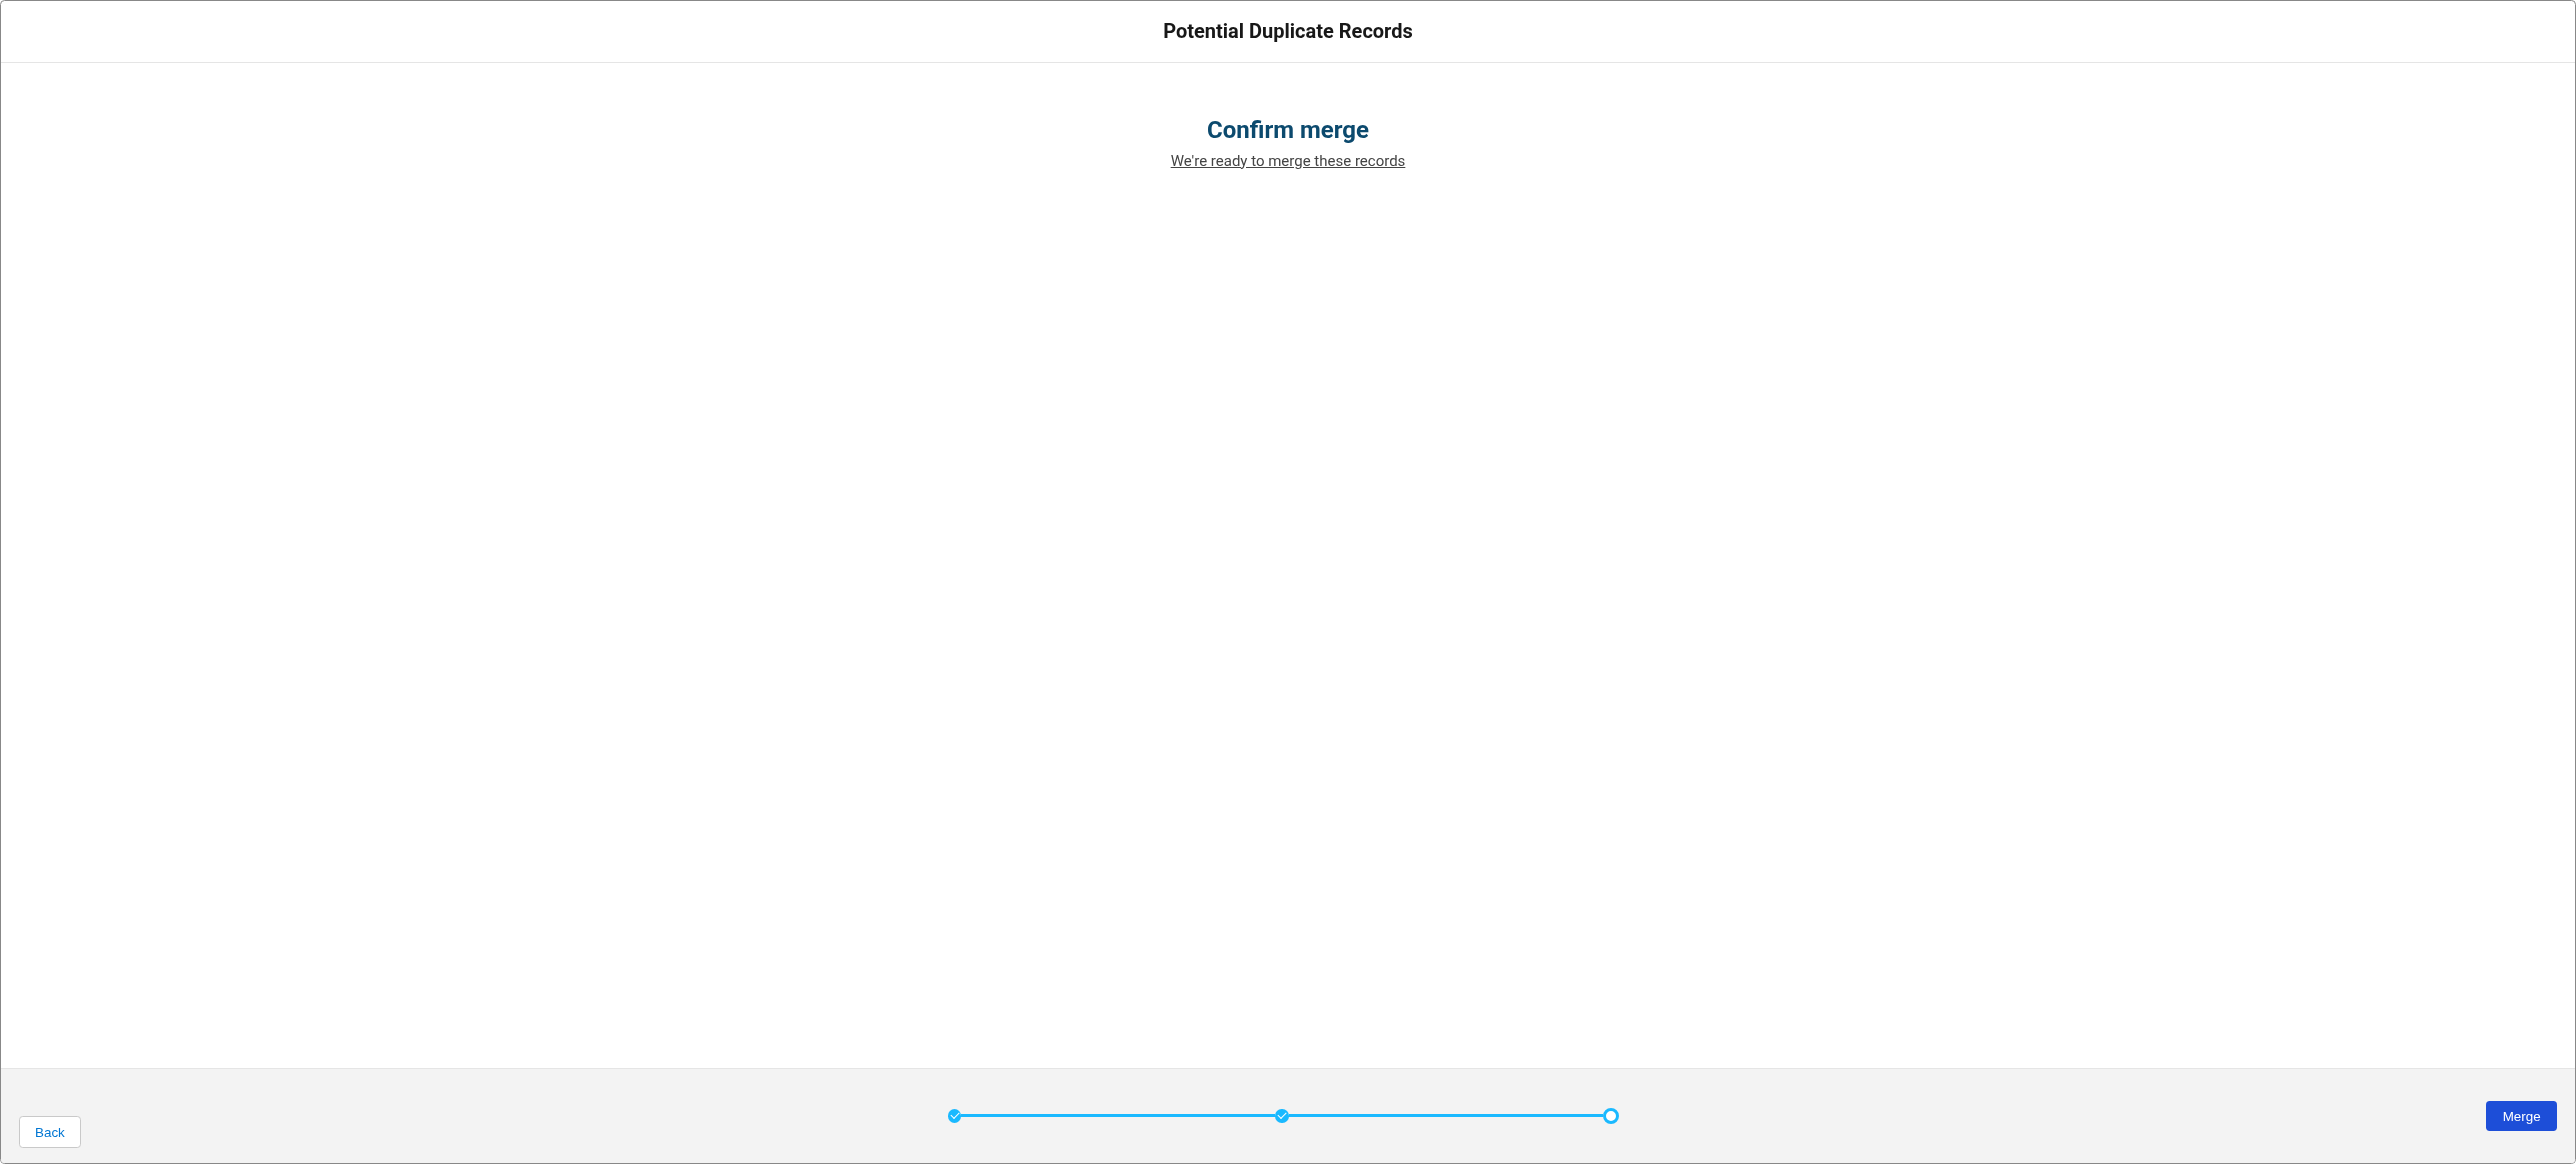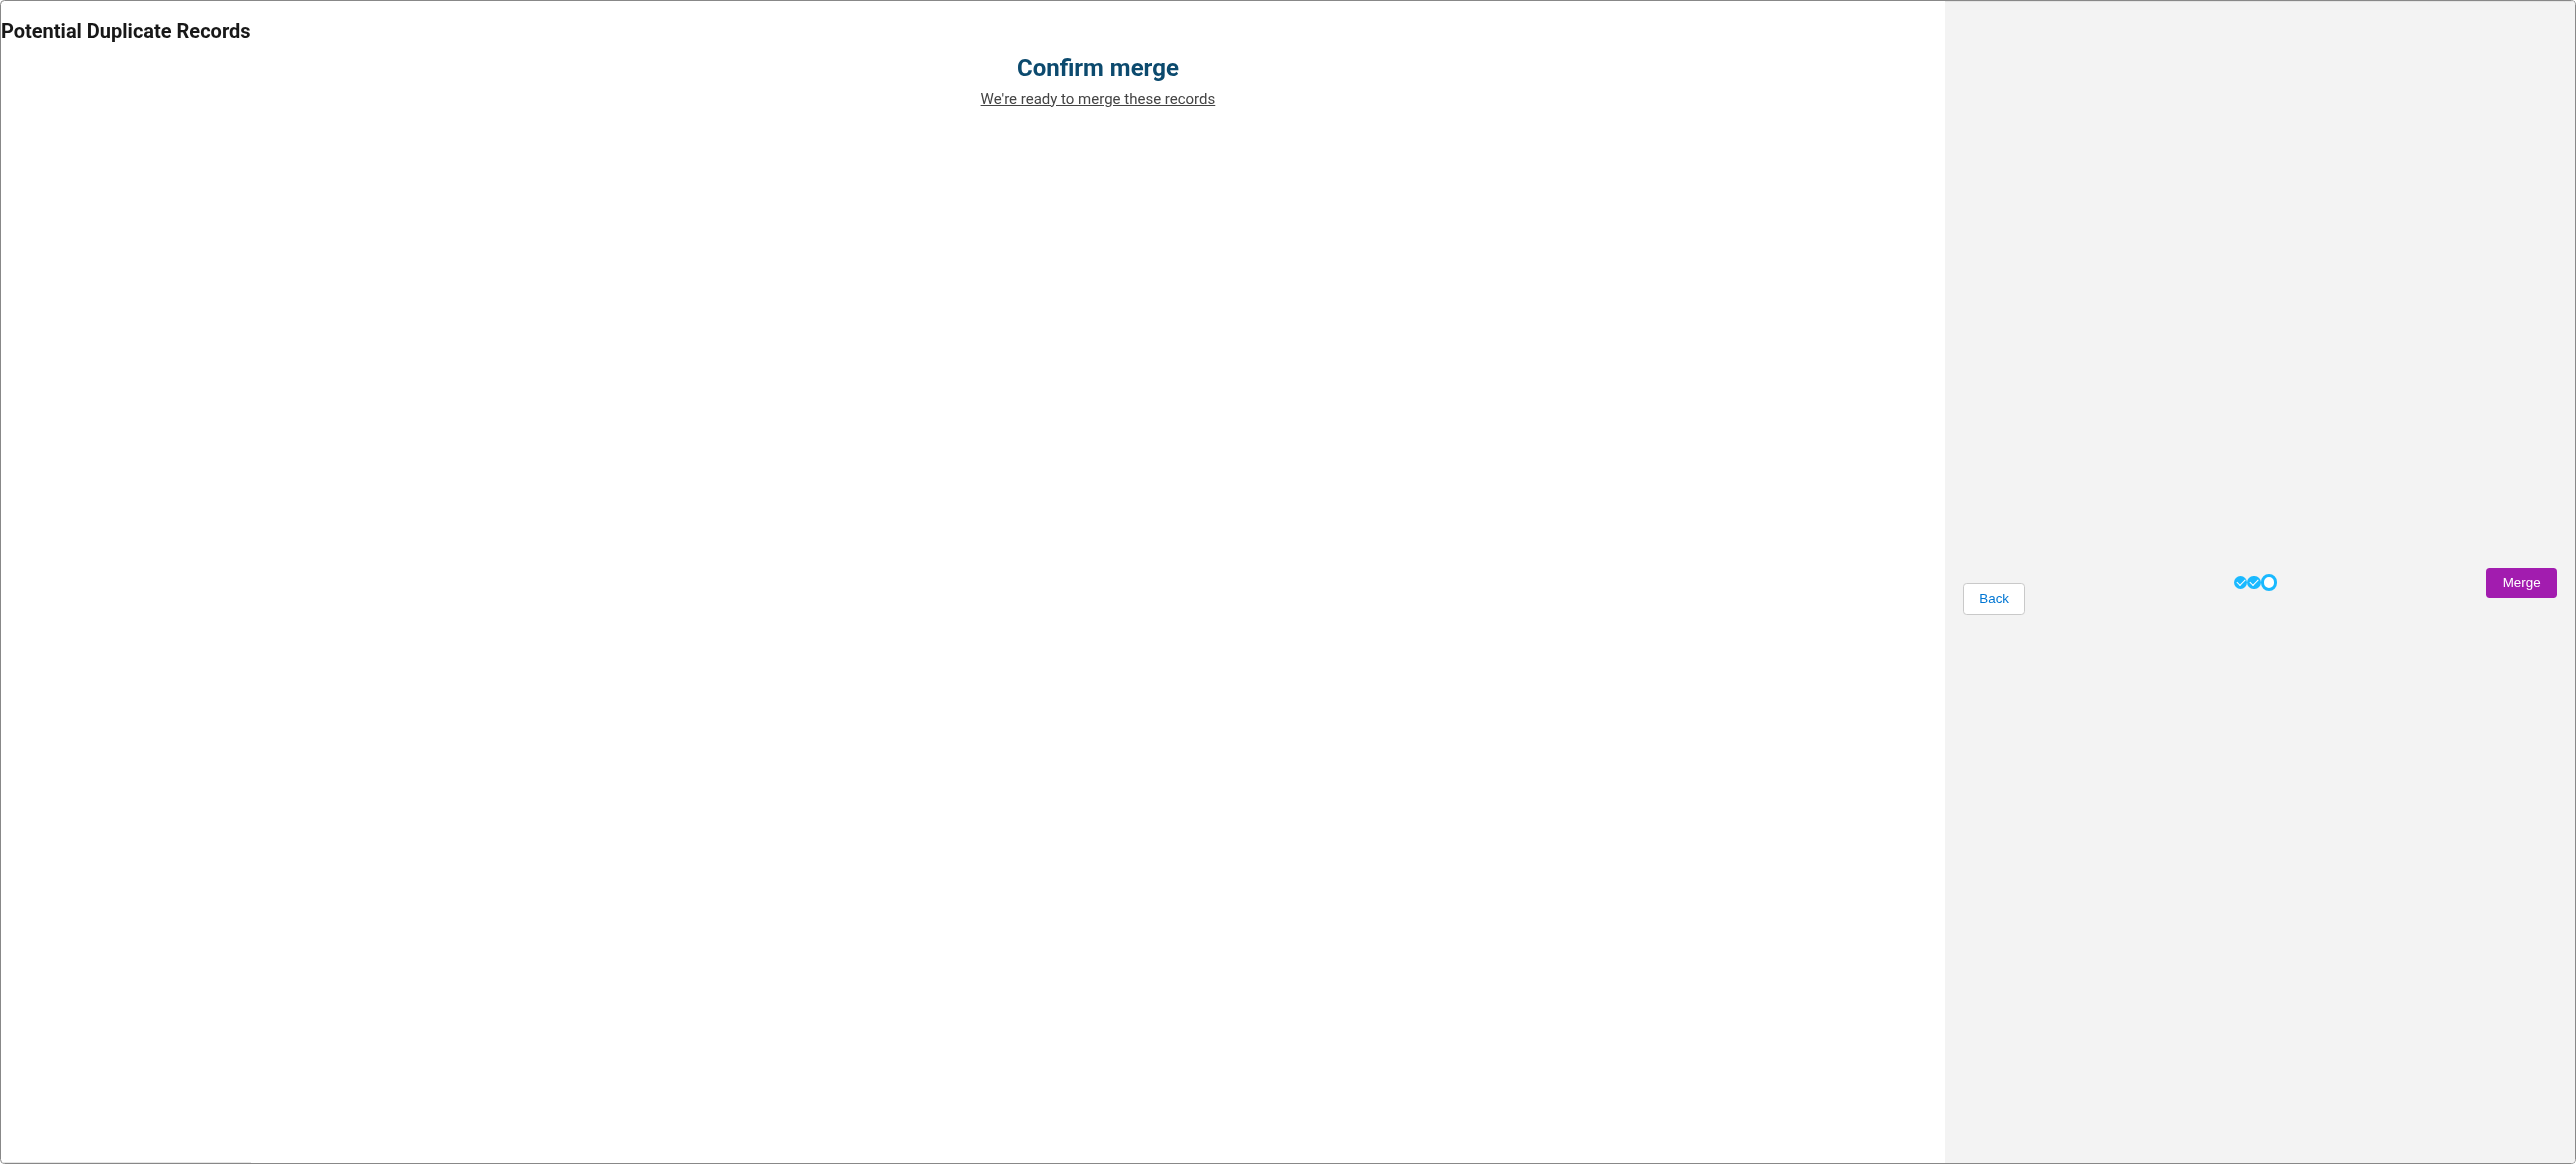--- a/index.html
+++ b/index.html
@@ -13,21 +13,21 @@
       background: #fff;
       color: #181818;
     }
     
     .modal-container {
       border: 1.5px solid #888;
       border-radius: 4.5px;
       width: 100%;
       height: 100vh;
       display: flex;
-      flex-direction: row;
+      flex-direction: column;
       overflow: hidden;
       justify-content: space-between;
     }
     
     .modal-header {
       text-align: center;
       padding: 18px 0 19.4px 0;
       border-bottom: 0.7px solid #e5e5e5;
     }
     
@@ -78,21 +78,21 @@
       border-radius: 3.7px;
       padding: 7.5px 15px;
       font-size: 13.4px;
       color: #0176d3;
       cursor: pointer;
       font-weight: 400;
       margin-top: 32px;
     }
     
     .btn-merge {
-      background: #a21caf;
+      background: #1d4ed8;
       border: none;
       border-radius: 3.7px;
       padding: 7.5px 16.4px;
       font-size: 13.4px;
       color: #fff;
       cursor: pointer;
       font-weight: 400;
     }
     
     .progress-container {

